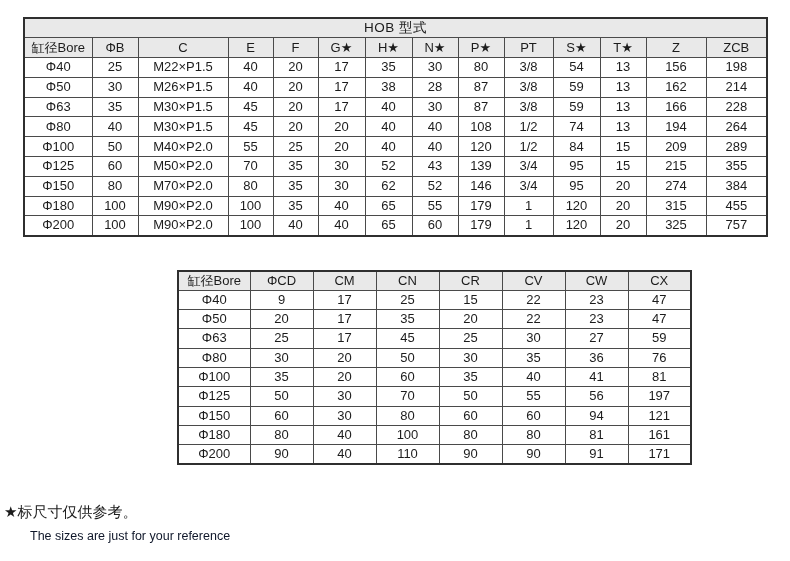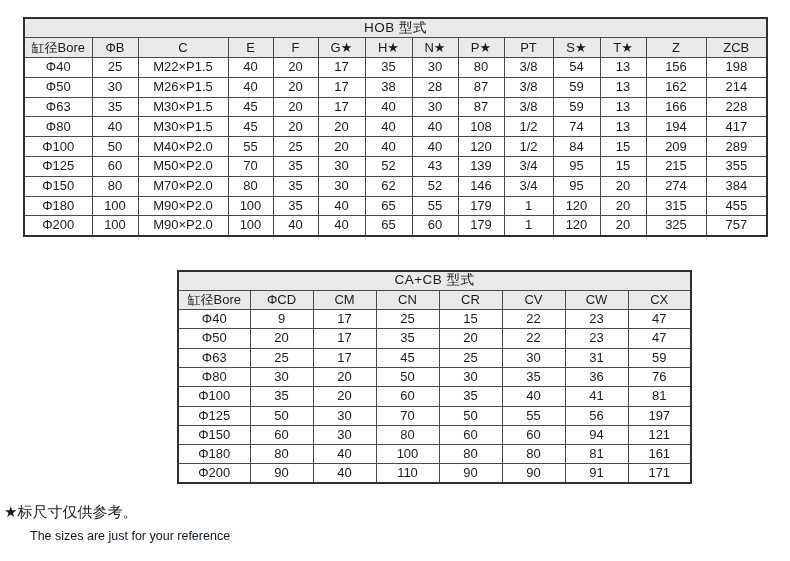--- a/index.html
+++ b/index.html
@@ -139,21 +139,21 @@
           <td>45</td>
           <td>20</td>
           <td>20</td>
           <td>40</td>
           <td>40</td>
           <td>108</td>
           <td>1/2</td>
           <td>74</td>
           <td>13</td>
           <td>194</td>
-          <td>417</td>
+          <td>264</td>
         </tr>
         <tr>
           <td>Φ100</td>
           <td>50</td>
           <td>M40×P2.0</td>
           <td>55</td>
           <td>25</td>
           <td>20</td>
           <td>40</td>
           <td>40</td>
@@ -239,23 +239,20 @@
         <col style="width: 63px;">
         <col style="width: 63px;">
         <col style="width: 63px;">
         <col style="width: 63px;">
         <col style="width: 63px;">
         <col style="width: 63px;">
         <col style="width: 63px;">
       </colgroup>
       <thead>
         <tr>
-          <th colspan="8" class="title-cell">CA+CB 型式</th>
-        </tr>
-        <tr>
           <th>缸径Bore</th>
           <th>ΦCD</th>
           <th>CM</th>
           <th>CN</th>
           <th>CR</th>
           <th>CV</th>
           <th>CW</th>
           <th>CX</th>
         </tr>
       </thead>
@@ -280,21 +277,21 @@
           <td>23</td>
           <td>47</td>
         </tr>
         <tr>
           <td>Φ63</td>
           <td>25</td>
           <td>17</td>
           <td>45</td>
           <td>25</td>
           <td>30</td>
-          <td>31</td>
+          <td>27</td>
           <td>59</td>
         </tr>
         <tr>
           <td>Φ80</td>
           <td>30</td>
           <td>20</td>
           <td>50</td>
           <td>30</td>
           <td>35</td>
           <td>36</td>

